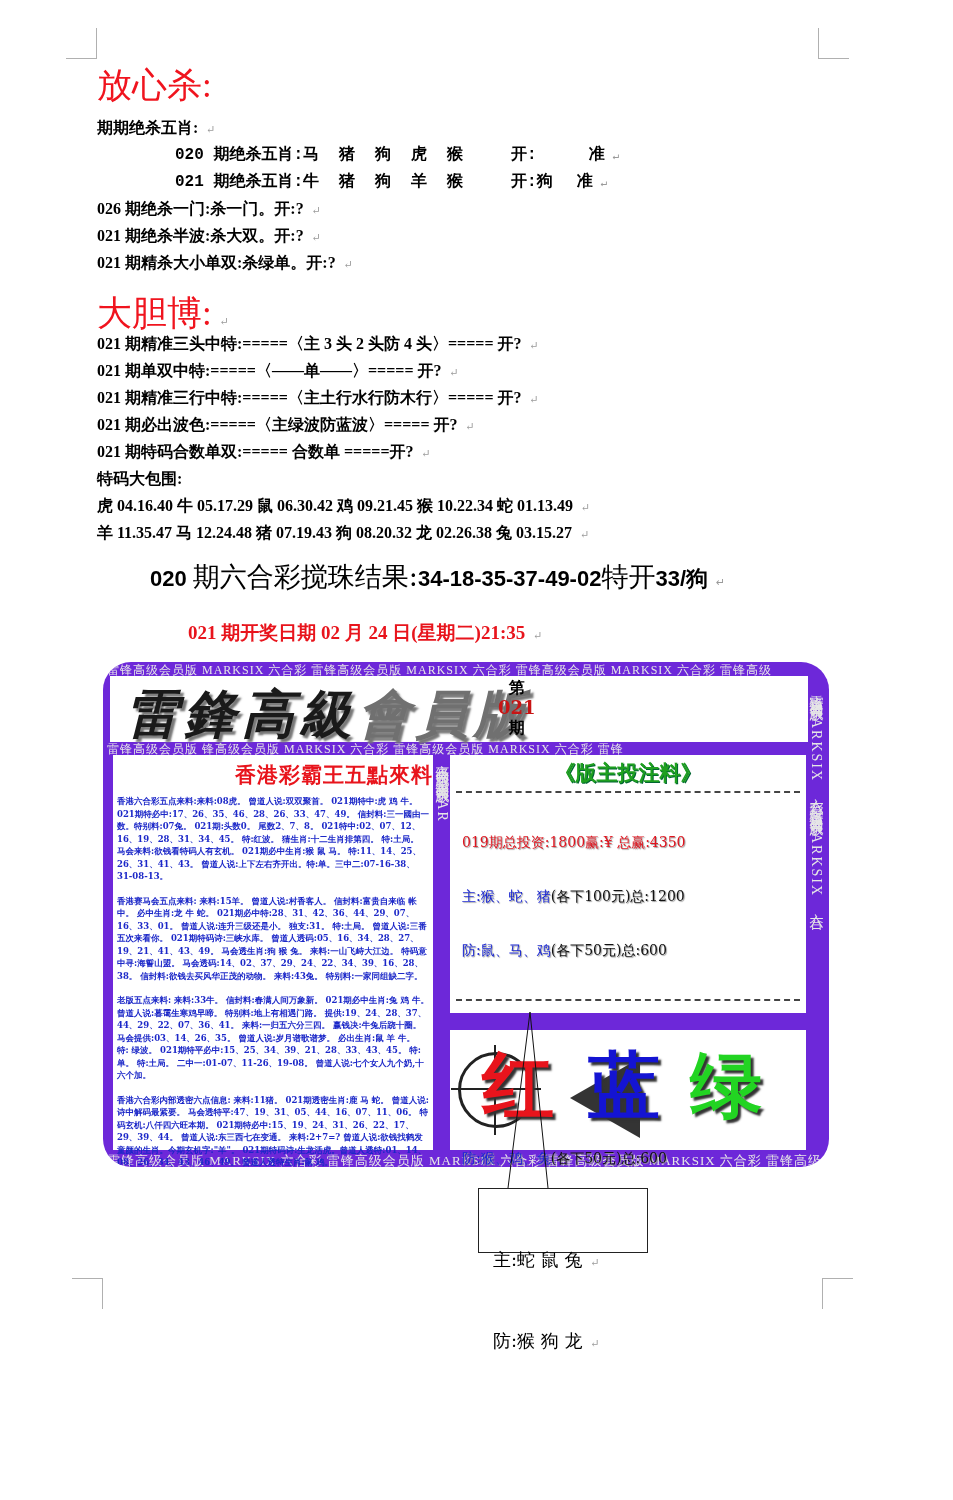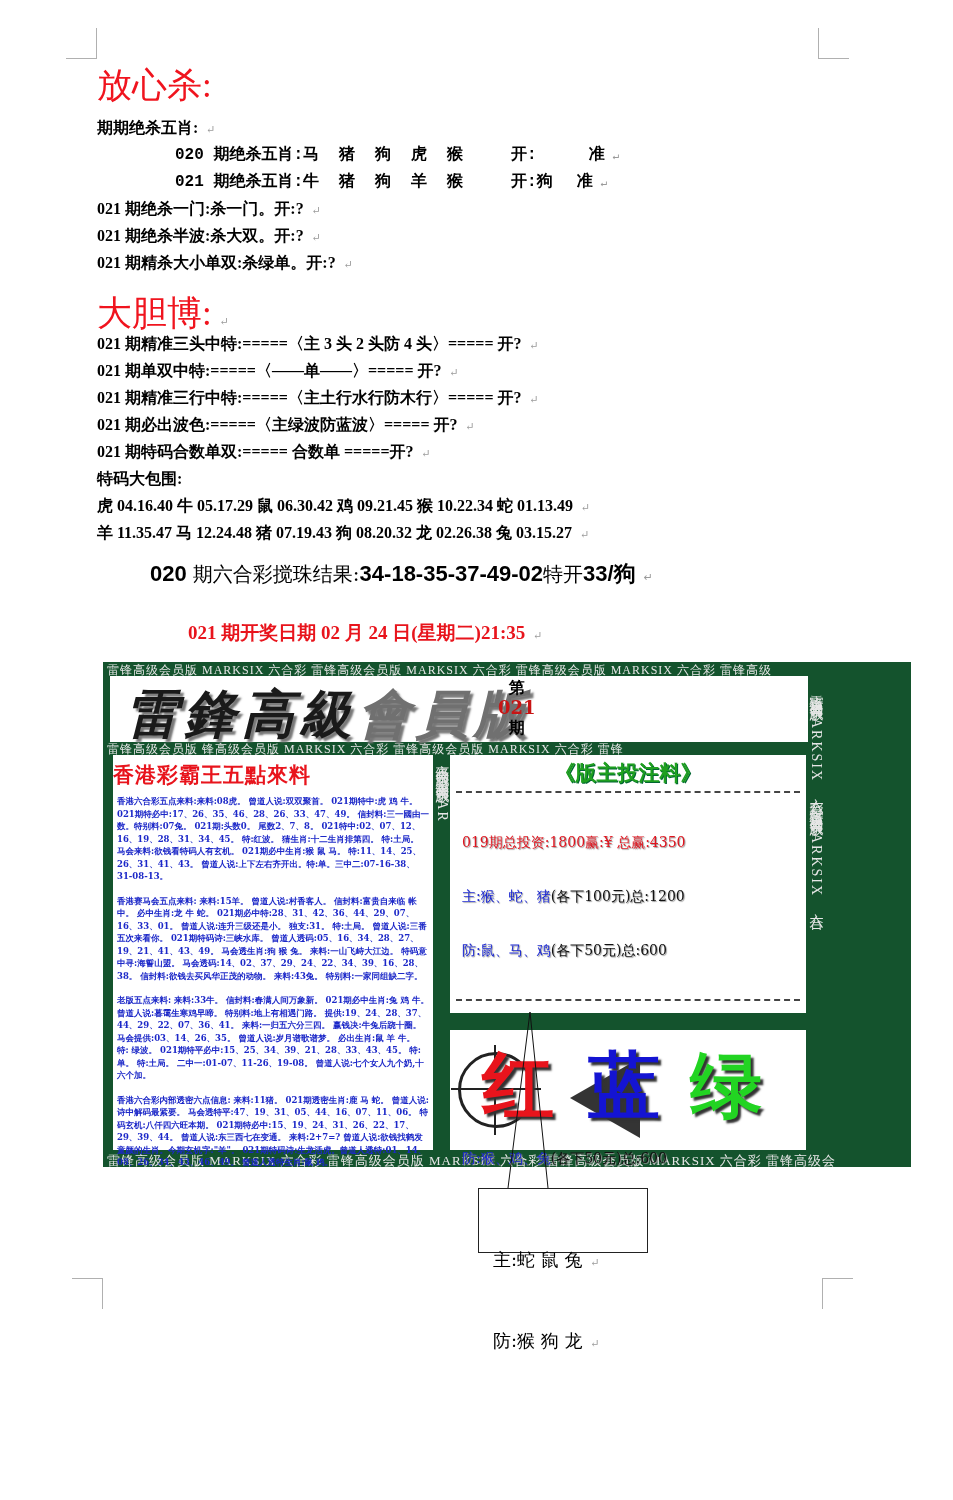--- a/index.html
+++ b/index.html
@@ -14,37 +14,37 @@
   .h-red { position:absolute; left:97px; color:#f0141e; font-size:35px; line-height:40px;
            font-family:"Liberation Serif","DejaVu Serif",serif; }
   .line { position:absolute; left:97px; font-size:16px; font-weight:bold; line-height:20px; white-space:pre;
           font-family:"Liberation Serif","DejaVu Serif",serif; }
   .pm { color:#9a9a9a; font-weight:normal; font-size:11px; margin-left:8px; }
   .indent { left:175px;font-family:Liberation Mono, monospace; }
   .zodiac { display:inline-block; width:36px; }
 
   .result { position:absolute; left:150px; top:559px; font-size:22px; font-weight:bold; white-space:pre;
             font-family:"Liberation Sans","DejaVu Sans",sans-serif; }
-  .result .cn { font-weight:normal; font-family:"DejaVu Serif","Liberation Serif",serif; font-size:20px; }
+  .result .cn { font-weight:normal; font-family:"DejaVu Serif","Liberation Serif",serif; font-size:27px; }
   .draw-date { position:absolute; left:188px; top:620px; color:#e8141c; font-size:19px; font-weight:bold; white-space:pre;
                font-family:"Liberation Serif","DejaVu Serif",serif; }
 
   
-  .banner { position:absolute; left:103px; top:662px; width:808px; height:505px; background:#14532d; overflow:hidden; }
+  .banner { position:absolute; left:103px; top:662px; width:726px; height:505px; background:#6d28d9; overflow:hidden;border-radius:28px; }
   .wm { position:absolute; color:#e6e6e6; font-size:12px; white-space:nowrap; font-family:"Liberation Serif","DejaVu Serif",serif; letter-spacing:1px; }
   .wm-v { position:absolute; color:#e6e6e6; font-size:14px; writing-mode:vertical-rl; white-space:nowrap; letter-spacing:2px;
           font-family:"Liberation Serif","DejaVu Serif",serif; }
   .head-panel { position:absolute; left:7px; top:14px; width:698px; height:66px; background:#fff; }
   .brand { position:absolute; left:16px; top:4px; font-size:52px; font-weight:bold; letter-spacing:6px; color:#1a1a1a;
            text-shadow:3px 3px 2px #777; font-family:"DejaVu Serif","Liberation Serif",serif;font-style:italic; }
   .brand .g { color:#707070; }
   .issue { position:absolute; left:388px; top:2px; text-align:center; font-weight:bold; font-size:16px; line-height:20px; }
   .issue .num { color:#c81414; font-size:18px; }
   .left-panel { position:absolute; left:10px; top:93px; width:320px; height:395px; background:#fff; }
-  .left-title { text-align:left; color:#e8141c; font-size:21px; font-weight:bold; margin-top:6px; letter-spacing:1px;
+  .left-title { text-align:right; color:#e8141c; font-size:21px; font-weight:bold; margin-top:6px; letter-spacing:1px;
                 font-family:"DejaVu Serif","Liberation Serif",serif; }
   .para { color:#1c28c8; font-size:8.5px; line-height:12.5px; margin:6px 4px 12px 4px; font-weight:bold;
           font-family:"DejaVu Serif","Liberation Serif",serif; }
   .right-panel { position:absolute; left:347px; top:93px; width:356px; height:258px; background:#fff; }
   .right-title { text-align:center; color:#1fa01f; font-size:21px; font-weight:bold; margin-top:4px;
                  text-shadow:1px 1px 0 #063; font-family:"DejaVu Serif","Liberation Serif",serif; }
   .rule { border-top:2px dashed #444; margin:4px 6px; height:0; }
   .inv { margin:2px 0 0 12px; font-size:14px; line-height:18px; white-space:pre;
          font-family:"DejaVu Serif","Liberation Serif",serif; text-shadow:1px 1px 1px #999; }
   .inv .r { color:#e0141e; }
@@ -75,21 +75,21 @@
 <div class="crop bl"></div>
 <div class="crop br"></div>
 
 <div class="h-red" style="top:66px">放心杀:</div>
 <div class="line" style="top:118px"><span>期期绝杀五肖:</span><span class="pm">↵</span></div>
 
 <div class="line indent" style="top:145px"><span>020 期绝杀五肖:</span><span class="zodiac">马</span><span class="zodiac">猪</span><span class="zodiac">狗</span><span class="zodiac">虎</span><span class="zodiac">猴</span><span style="display:inline-block;width:28px"></span><span>开:</span><span style="display:inline-block;width:52px"></span><span>准</span><span class="pm">↵</span></div>
 
 <div class="line indent" style="top:172px"><span>021 期绝杀五肖:</span><span class="zodiac">牛</span><span class="zodiac">猪</span><span class="zodiac">狗</span><span class="zodiac">羊</span><span class="zodiac">猴</span><span style="display:inline-block;width:28px"></span><span>开:</span><span style="display:inline-block;width:40px">狗</span><span>准</span><span class="pm">↵</span></div>
 
-<div class="line" style="top:199px"><span>021 期绝杀一门:杀一门。开:?</span><span class="pm">↵</span></div>
+<div class="line" style="top:199px"><span>026 期绝杀一门:杀一门。开:?</span><span class="pm">↵</span></div>
 <div class="line" style="top:226px"><span>021 期绝杀半波:杀大双。开:?</span><span class="pm">↵</span></div>
 <div class="line" style="top:253px"><span>021 期精杀大小单双:杀绿单。开:?</span><span class="pm">↵</span></div>
 
 <div class="h-red" style="top:294px"><span>大胆博:</span><span class="pm">↵</span></div>
 <div class="line" style="top:334px"><span>021 期精准三头中特:=====〈主 3 头 2 头防 4 头〉===== 开?</span><span class="pm">↵</span></div>
 <div class="line" style="top:361px"><span>021 期单双中特:=====〈——单——〉===== 开?</span><span class="pm">↵</span></div>
 <div class="line" style="top:388px"><span>021 期精准三行中特:=====〈主土行水行防木行〉===== 开?</span><span class="pm">↵</span></div>
 <div class="line" style="top:415px"><span>021 期必出波色:=====〈主绿波防蓝波〉===== 开?</span><span class="pm">↵</span></div>
 <div class="line" style="top:442px"><span>021 期特码合数单双:===== 合数单 =====开?</span><span class="pm">↵</span></div>
 <div class="line" style="top:469px">特码大包围:</div>

